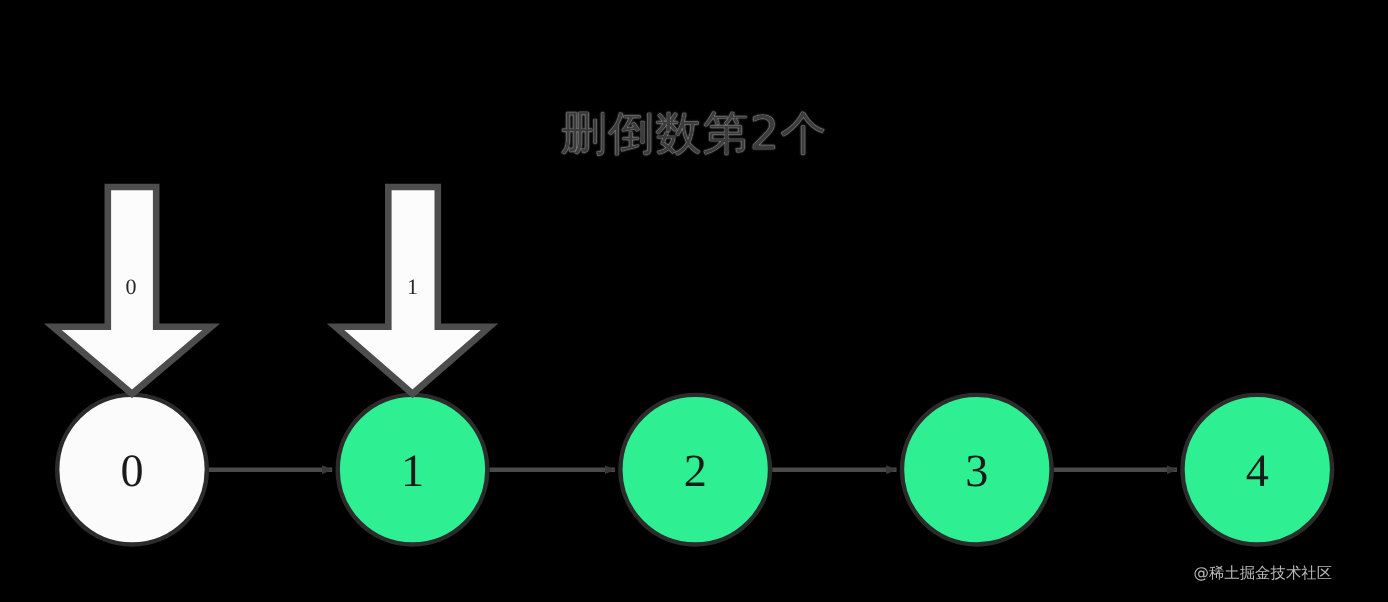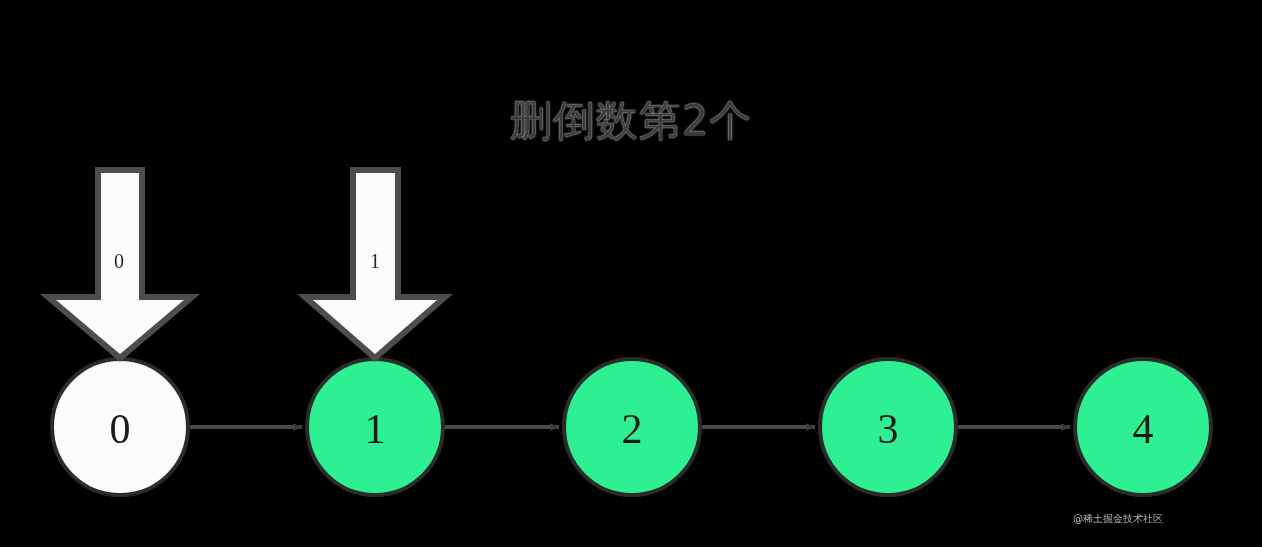--- a/index.html
+++ b/index.html
@@ -50,24 +50,25 @@
     font-size: 42px;
     letter-spacing: 1px;
     color: #3c3c3c;
     text-shadow: 0 0 1px #cfcfcf, 0 0 2px #8a8a8a;
     white-space: nowrap;
     user-select: none;
   }
   .watermark {
     position: absolute;
     font-family: "DejaVu Sans", "Liberation Sans", sans-serif;
-    font-size: 10px;
+    font-size: 14px;
     color: #b8b8b8;
     white-space: nowrap;
     user-select: none;
+    margin-left: 12px;
   }
 </style>
 </head>
 <body>
 
 <div id="canvas">
 
   <div class="diagram-title" style="top: 93px;">删倒数第2个</div>
 
   <svg id="diagram-svg" viewBox="0 0 1262 547">

